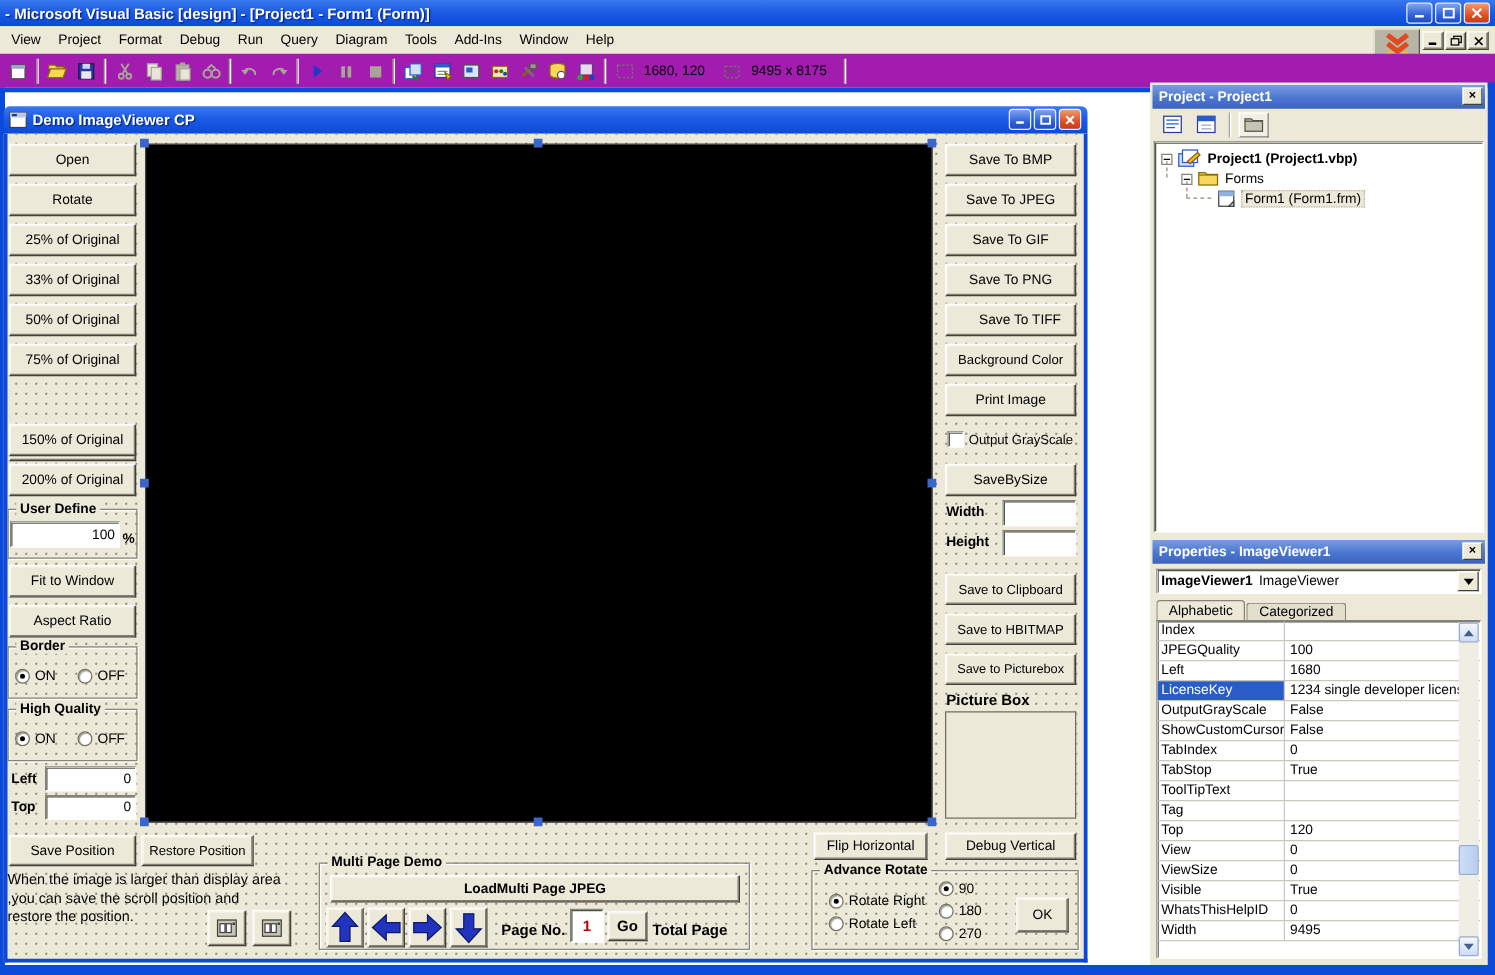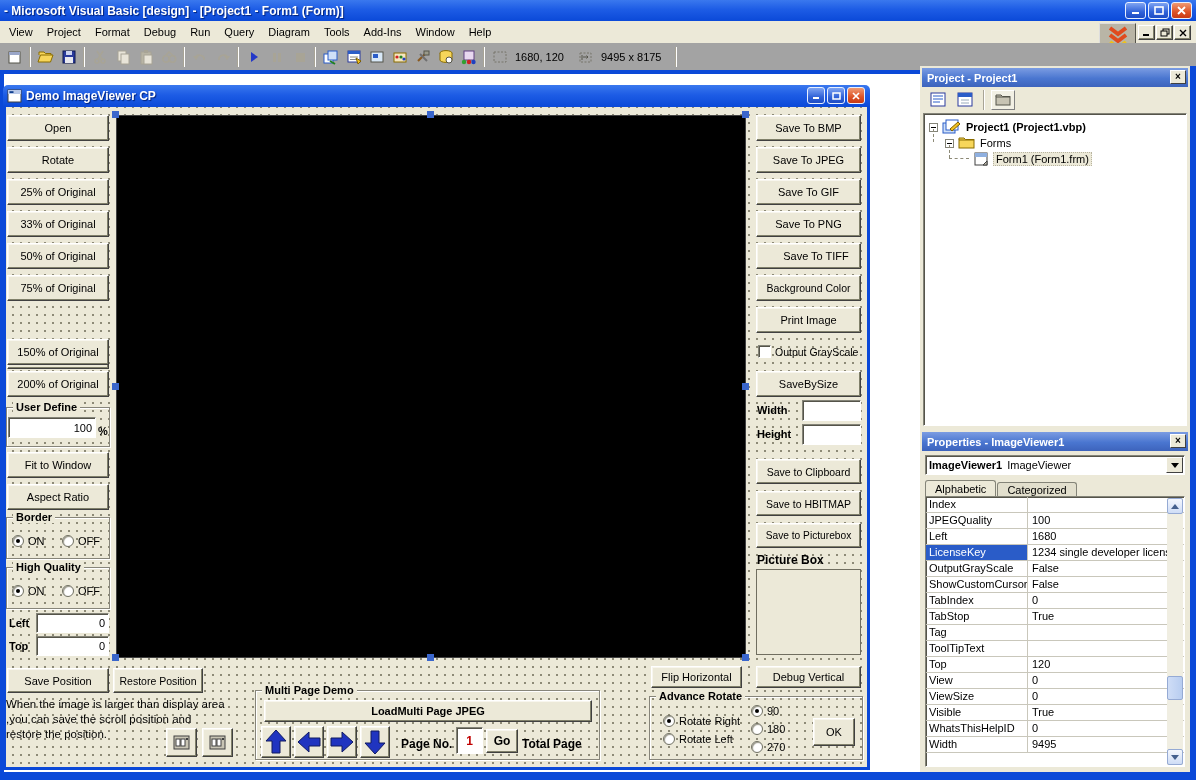--- a/index.html
+++ b/index.html
@@ -42,21 +42,21 @@
     display:flex; align-items:center; justify-content:center;
   }
   .chevron-box {
     position:absolute; left:1099px; top:23px; width:37px; height:30px;
     background:#b9b5a6; border:1px solid; border-color:#ddd #55544a #55544a #ddd;
     display:flex; align-items:center; justify-content:center;
   }
 
   .toolbar {
     position:absolute; left:0; top:43px; width:1196px; height:27px;
-    background:#a3a3a3; display:flex; align-items:center; padding-left:3px;
+    background:#a21caf; display:flex; align-items:center; padding-left:3px;
   }
   .tbtn { width:23px; height:22px; display:flex; align-items:center; justify-content:center; }
   .tsep { width:2px; height:20px; border-left:1px solid #a8a496; border-right:1px solid #fff; margin:0 3px; }
   .tb-text { padding:0 10px 0 4px; white-space:nowrap; }
 
   .bluebar { position:absolute; left:0; top:70px; width:920px; height:4px; background:#0b49d8; }
   .frame-left { position:absolute; left:0; top:70px; width:4px; height:702px; background:#0b49d8; }
   .frame-right { position:absolute; left:1190px; top:66px; width:6px; height:706px; background:#0b49d8; }
   .frame-bottom { position:absolute; left:0; top:772px; width:1196px; height:8px; background:#0b49d8; }
 
@@ -728,25 +728,25 @@
           </div>
         <div class="prow">
             <div class="pname">TabIndex</div>
             <div class="pval">0</div>
           </div>
         <div class="prow">
             <div class="pname">TabStop</div>
             <div class="pval">True</div>
           </div>
         <div class="prow">
+            <div class="pname">ToolTipText</div>
+            <div class="pval"></div>
+          </div>
+        <div class="prow">
             <div class="pname">Tag</div>
-            <div class="pval"></div>
-          </div>
-        <div class="prow">
-            <div class="pname">ToolTipText</div>
             <div class="pval"></div>
           </div>
         <div class="prow">
             <div class="pname">Top</div>
             <div class="pval">120</div>
           </div>
         <div class="prow">
             <div class="pname">View</div>
             <div class="pval">0</div>
           </div>

